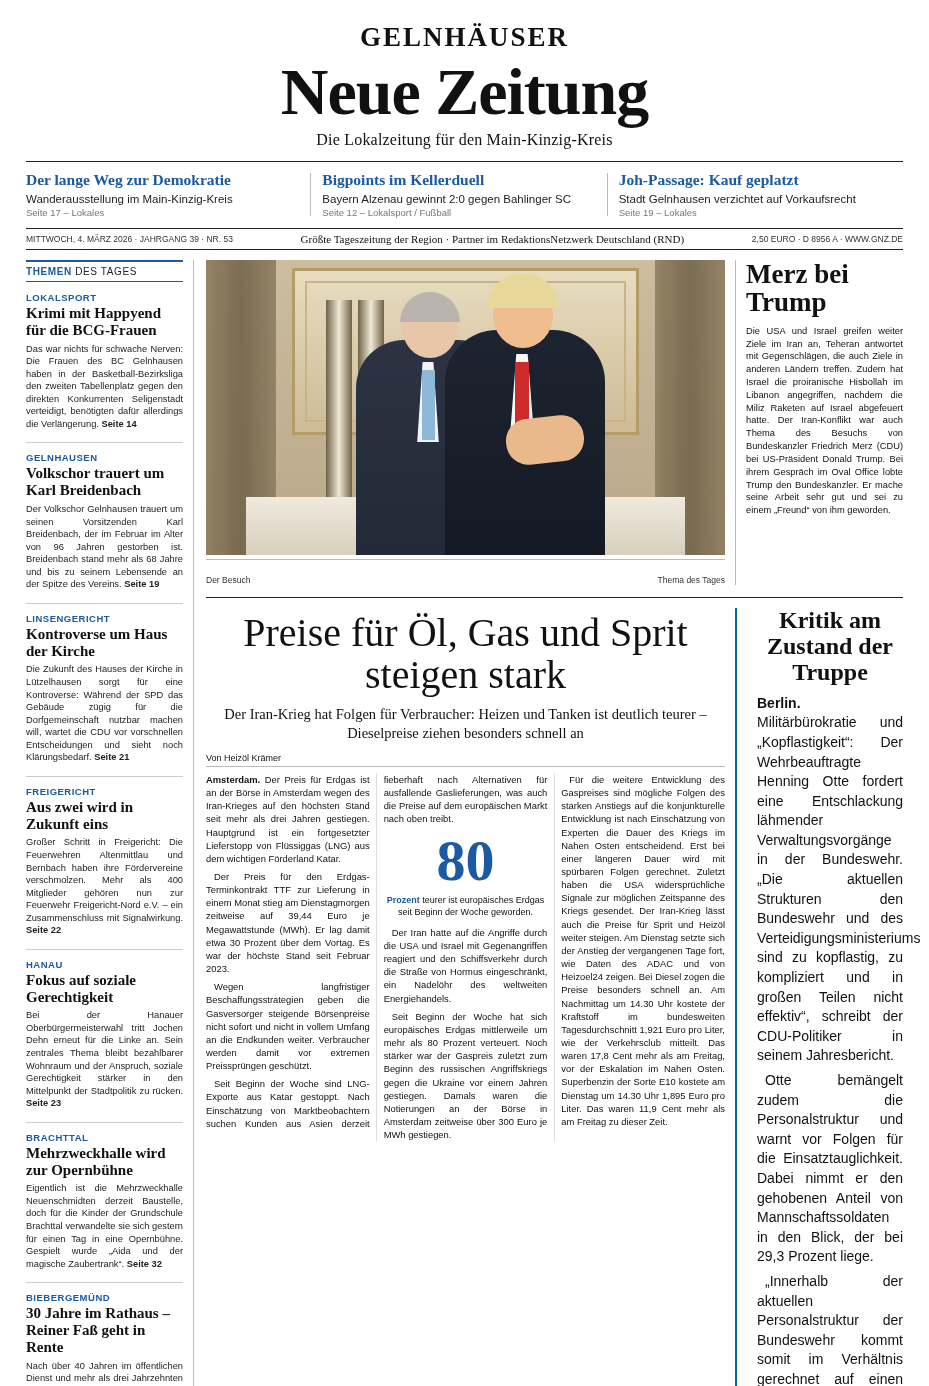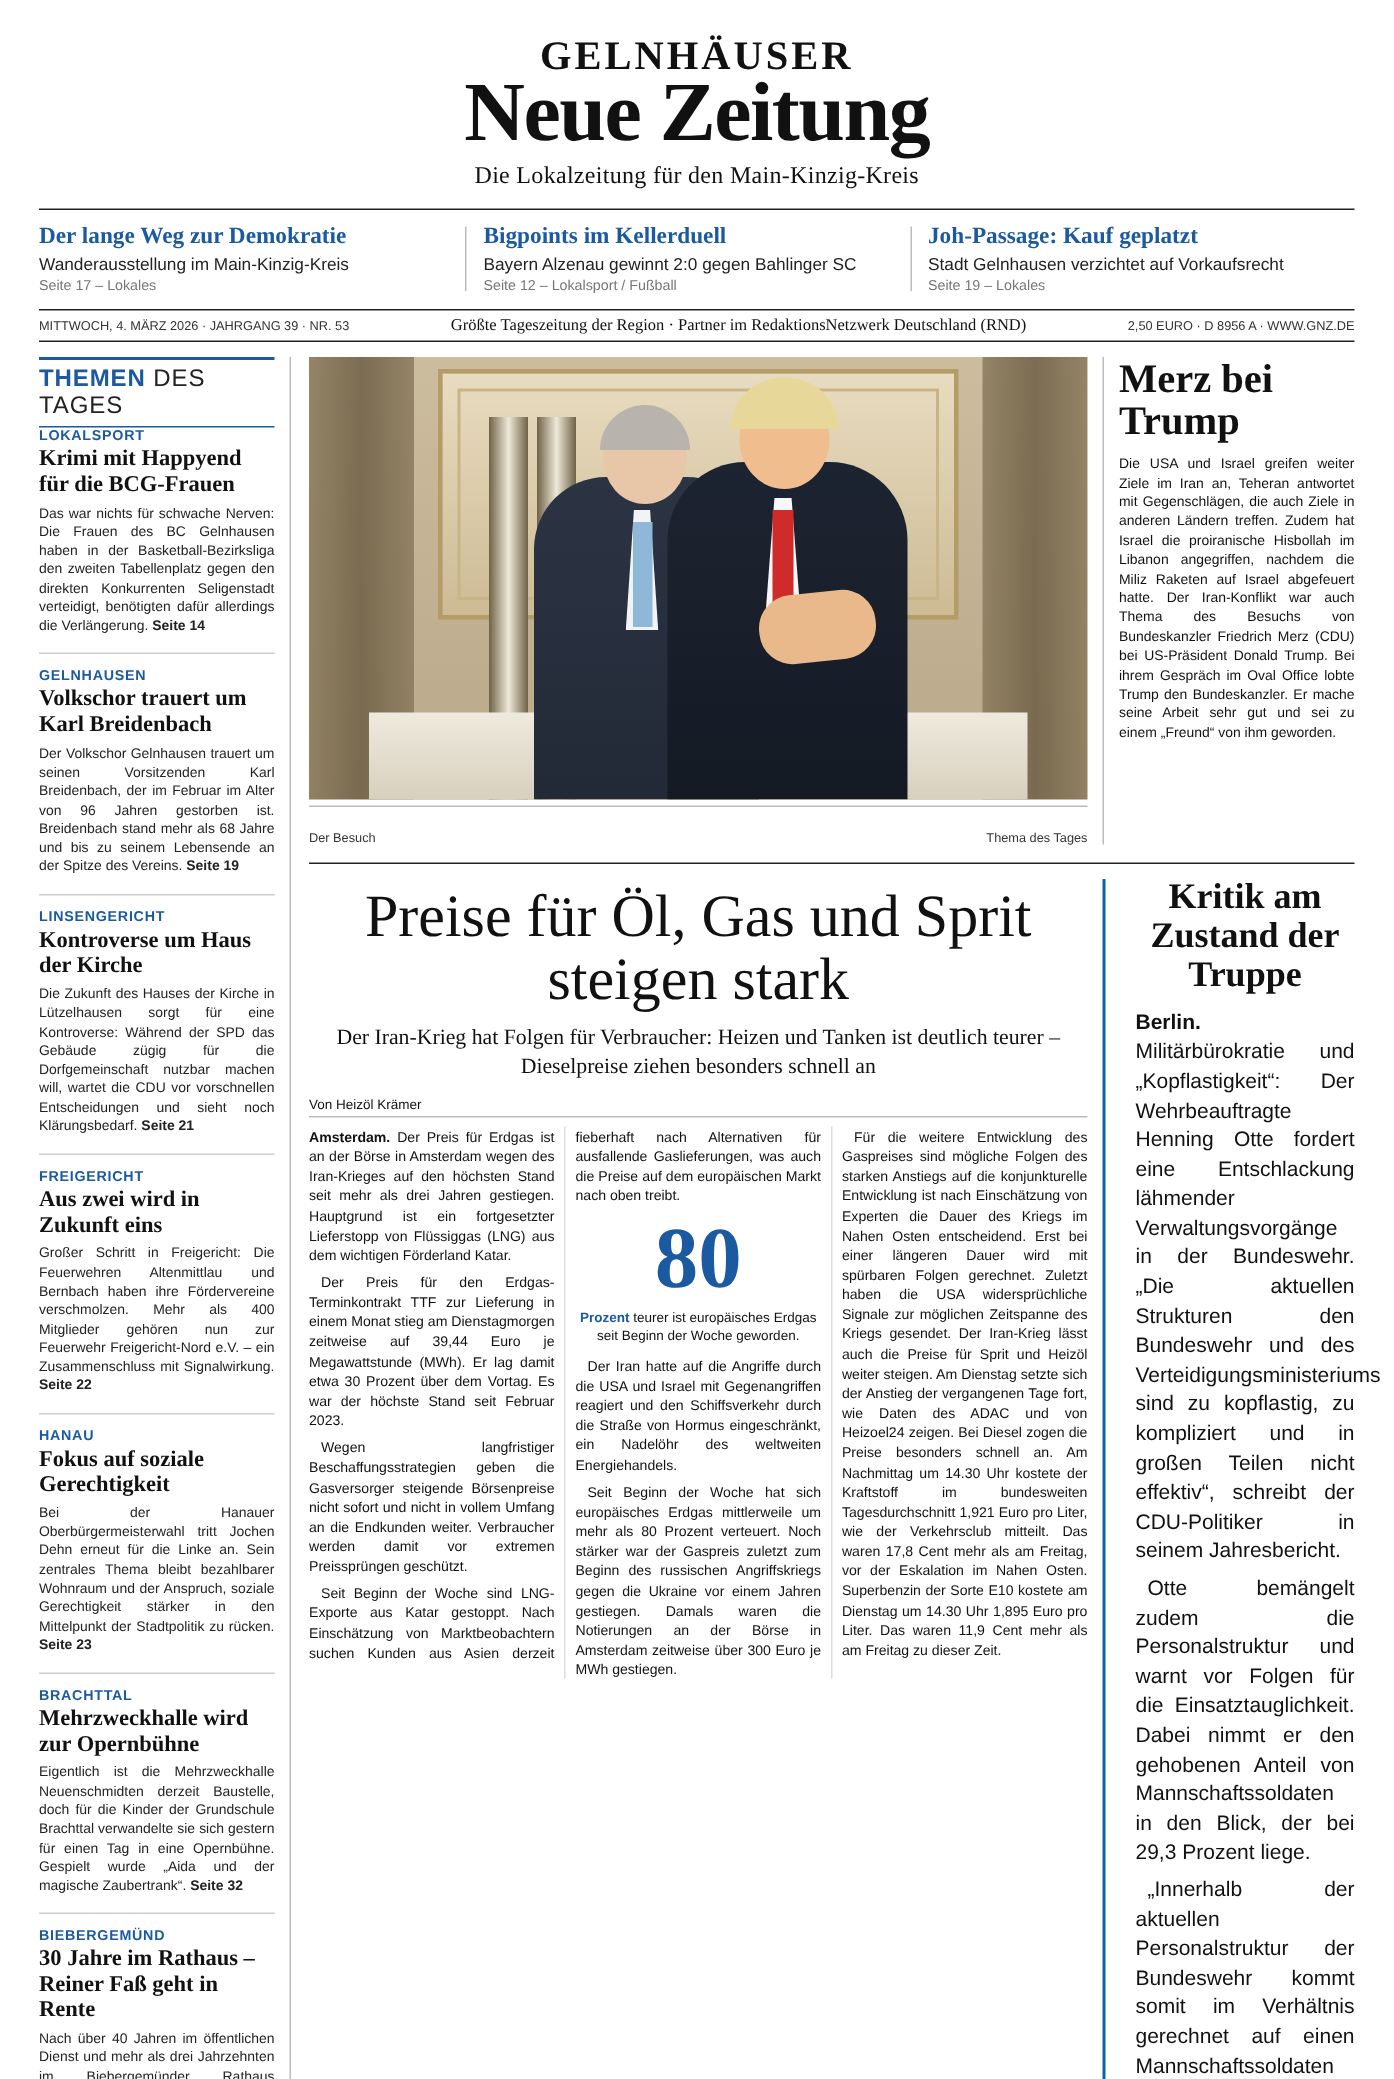--- a/index.html
+++ b/index.html
@@ -17,24 +17,25 @@
   .masthead { text-align:center; }
   .mh-top {
     font-family: "Liberation Serif", serif;
     font-weight: bold;
     font-size: 27px;
     letter-spacing: 2px;
     margin-bottom: -6px;
   }
   .mh-main {
     font-family: "Liberation Serif", serif;
-    font-size: 56px;
+    font-size: 66px;
     line-height: 1.0;
     font-weight: bold;
     letter-spacing: -1px;
+    margin-top: 12px;
   }
   .mh-sub {
     font-size: 16px;
     margin-top: 6px;
     letter-spacing: .2px;
   }
   .rule { border-top: 1px solid #222; margin: 12px 0 0 0; }
 
   
   .teasers { display:flex; padding: 9px 0 6px 0; }
@@ -59,23 +60,23 @@
   }
   .datebar .center { font-family:"Liberation Serif", serif; font-size: 11px; color:#111; }
 
   
   .grid { display:flex; margin-top: 10px; }
   .col-left { width: 168px; flex: 0 0 168px; padding-right: 10px; border-right: 1px solid #bbb; }
   .col-main { flex: 1; padding-left: 12px; }
 
   
   .themen-head {
-    font-family:"Liberation Sans", sans-serif; font-size: 16px; letter-spacing:.6px;
+    font-family:"Liberation Sans", sans-serif; font-size: 10px; letter-spacing:.6px;
     border-top:2px solid #1b5aa0; border-bottom:1px solid #1b5aa0;
-    padding: 4px 0 4px 0; margin-bottom: 0;
+    padding: 4px 0 4px 0; margin-bottom: 10px;
   }
   .themen-head b { color:#1b5aa0; }
   .themen-head span { color:#222; }
   .rail-item { margin-bottom: 12px; }
   .rail-kicker {
     font-family:"Liberation Sans", sans-serif; font-size: 9.5px; font-weight:bold;
     color:#1b5aa0; letter-spacing:.5px; margin-bottom:2px;
   }
   .rail-title {
     font-size: 15px; font-weight:bold; line-height:1.12; margin-bottom:4px;

